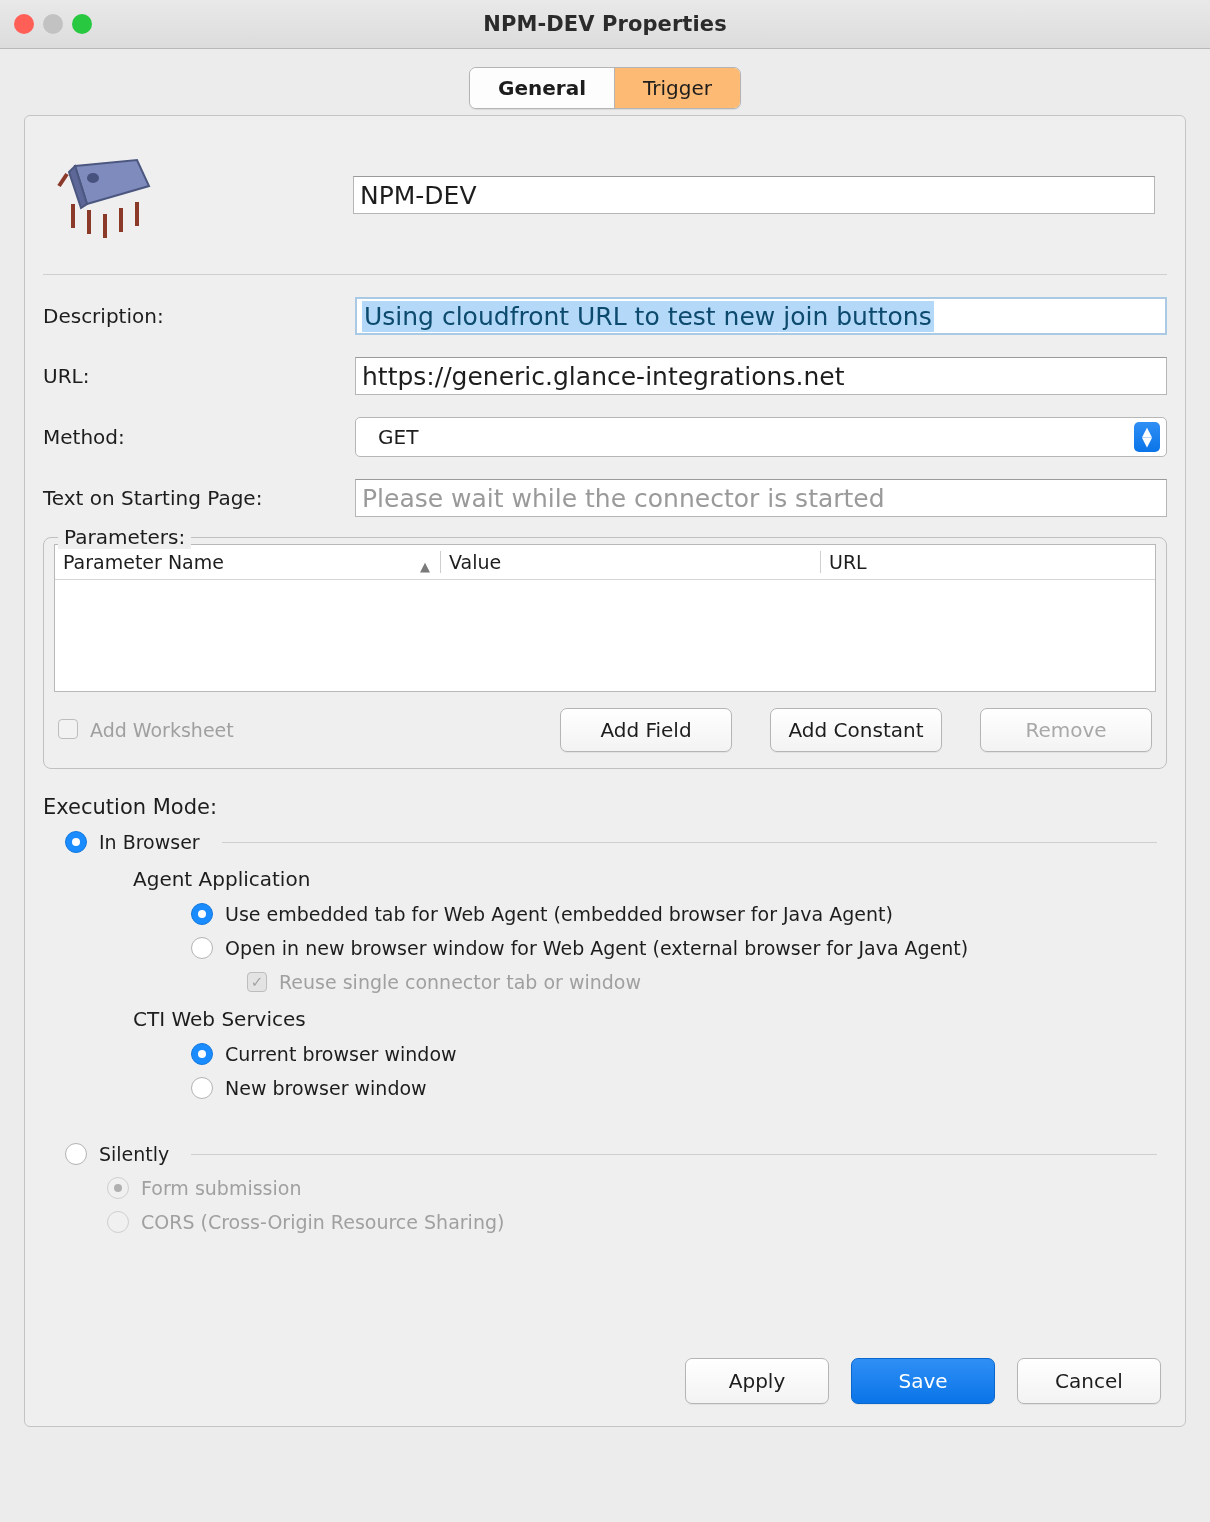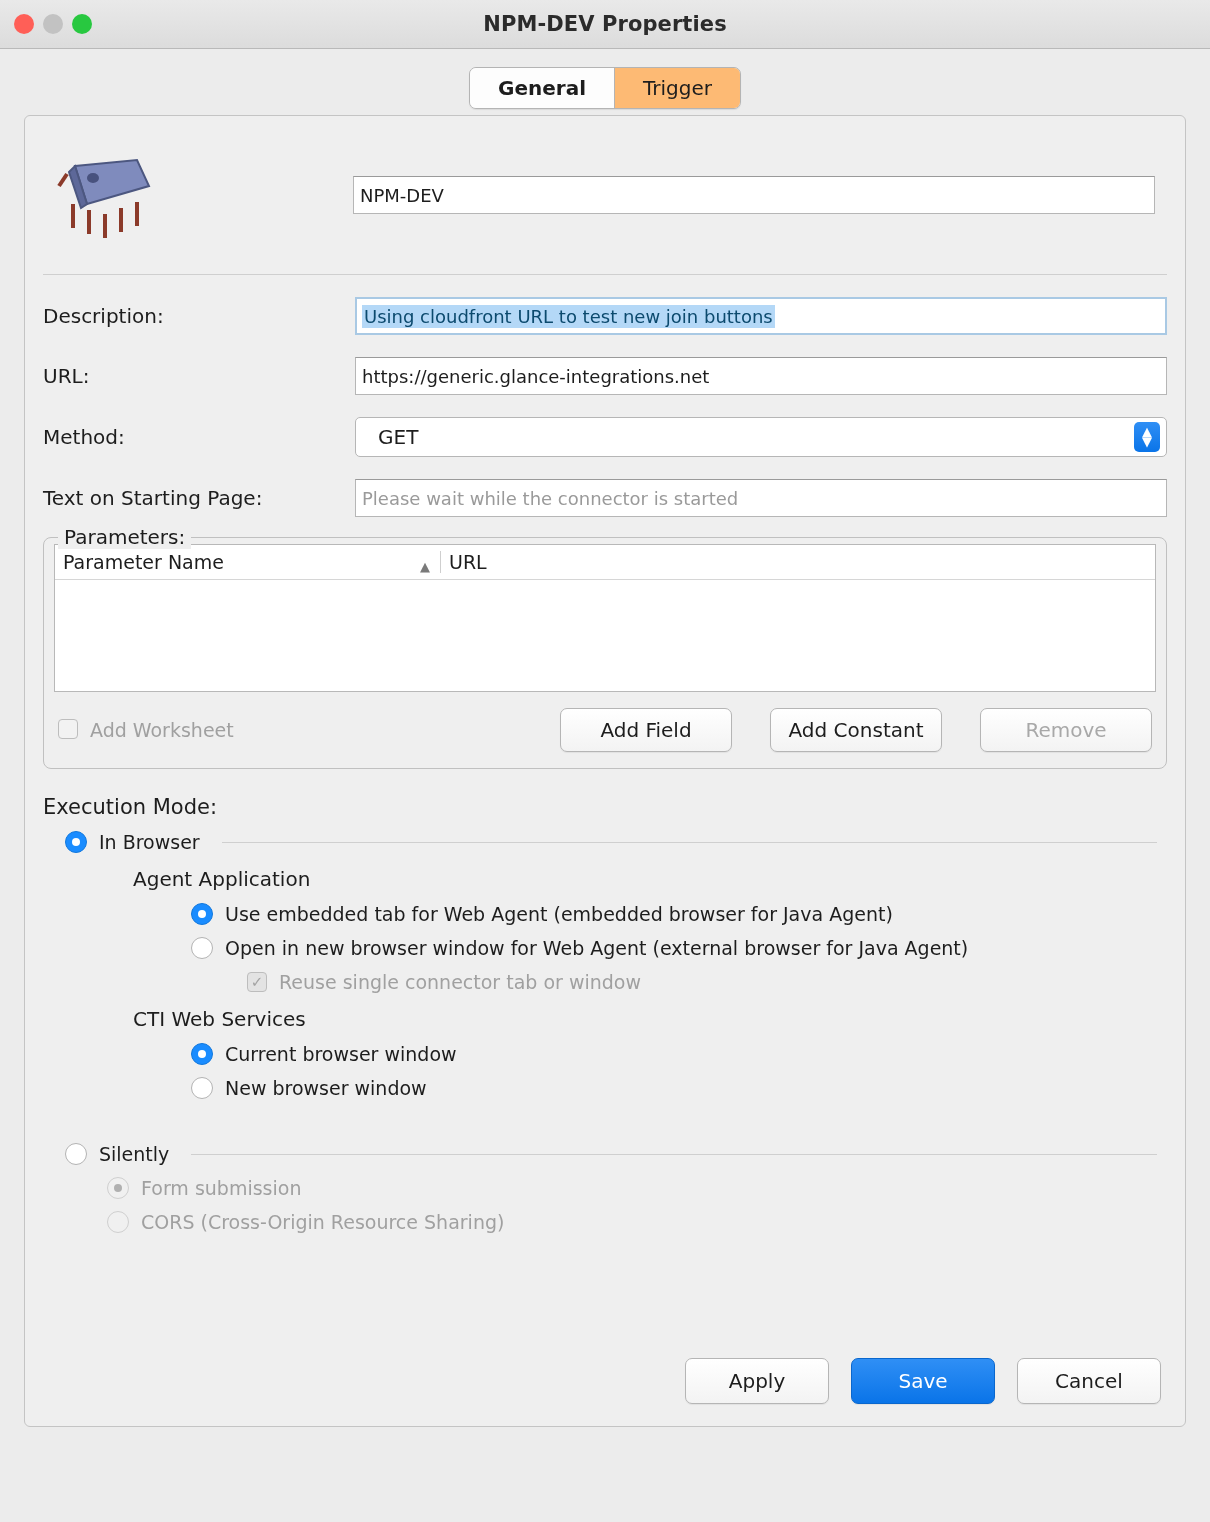--- a/index.html
+++ b/index.html
@@ -123,21 +123,21 @@
   }
   .input {
     flex: 1;
     height: 36px;
     background: #ffffff;
     border: 1px solid #b6b6b6;
     border-top-color: #9a9a9a;
     display: flex;
     align-items: center;
     padding: 0 6px;
-    font-size: 18px;
+    font-size: 25px;
     box-sizing: border-box;
     text-align: center;
   }
   .input.tall { height: 38px; }
   .input .ph { color: #9a9a9a; }
   .selected-text {
     background: #b4d8f7;
     color: #0c4a6e;
     padding: 1px 2px;
   }
@@ -423,20 +423,21 @@
   </div>
 
   <div class="group">
     <div class="group-title">Parameters:</div>
     <div class="table">
       <div class="table-head">
         <div class="th c1">
           <span>Parameter Name</span>
           <span class="sort-mark">▲</span>
         </div>
+        <div class="th c2">Value</div>
         <div class="th c3">URL</div>
       </div>
       <div></div>
     </div>
 
     <div class="group-buttons">
       <div class="checkbox-row">
         <div class="cbox"></div>
         <div class="disabled-text">Add Worksheet</div>
       </div>

